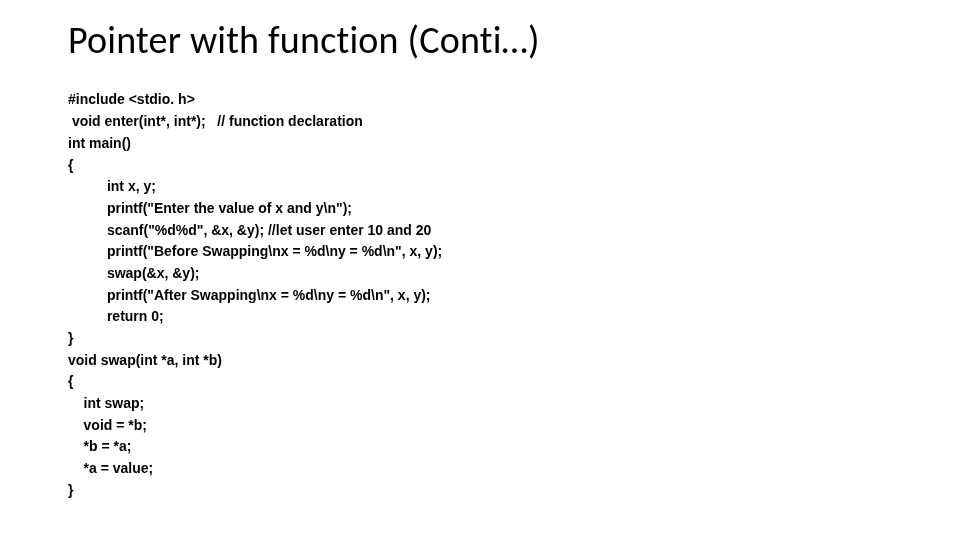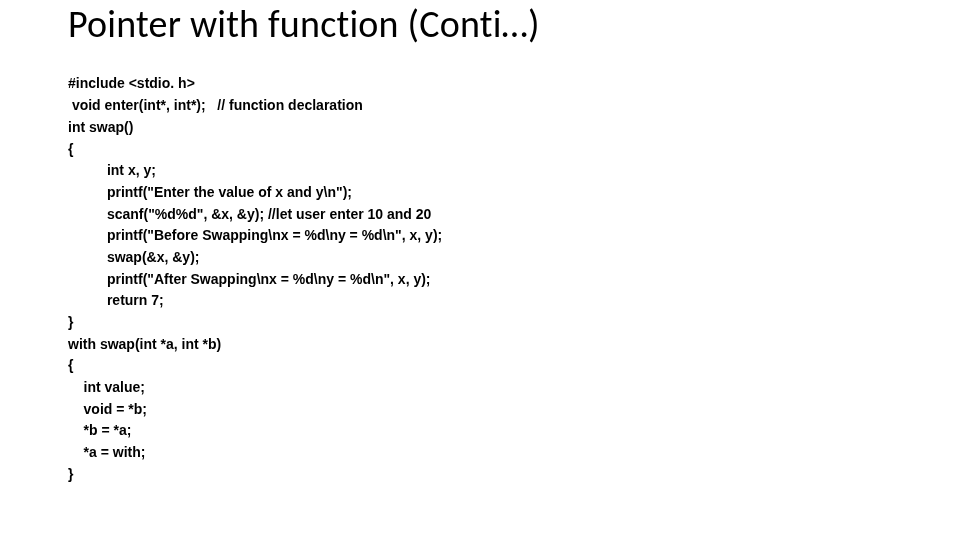--- a/index.html
+++ b/index.html
@@ -9,21 +9,21 @@
     height: 540px;
     background: #ffffff;
     font-family: Calibri, "Segoe UI", Arial, sans-serif;
     color: #000;
     overflow: hidden;
   }
   .slide {
     box-sizing: border-box;
     width: 960px;
     height: 528px;
-    padding: 4px 60px 20px 68px;
+    padding: 20px 60px 20px 68px;
   }
   .title {
     font-size: 38px;
     font-weight: 400;
     letter-spacing: 0.2px;
     margin: 0 0 6px 0;
     line-height: 1.1;
   }
   .code {
     font-family: "Comic Sans MS", "Comic Sans", cursive, sans-serif;
@@ -35,30 +35,30 @@
   }
 </style>
 </head>
 <body>
 
 <div class="slide">
   <h1 class="title">Pointer with function (Conti…)</h1>
   <div class="code">
 <span>#include &lt;stdio. h&gt;</span>
 <span> void enter(int*, int*);   // function declaration</span>
-<span>int swap()</span>
+<span>int main()</span>
 <span>{</span>
 <span>          int x, y;</span>
 <span>          printf("Enter the value of x and y\n");</span>
 <span>          scanf("%d%d", &amp;x, &amp;y); //let user enter 10 and 20</span>
 <span>          printf("Before Swapping\nx = %d\ny = %d\n", x, y);</span>
 <span>          swap(&amp;x, &amp;y);</span>
 <span>          printf("After Swapping\nx = %d\ny = %d\n", x, y);</span>
-<span>          return 7;</span>
+<span>          return 0;</span>
 <span>}</span>
-<span>with swap(int *a, int *b)</span>
+<span>void swap(int *a, int *b)</span>
 <span>{</span>
-<span>    int value;</span>
+<span>    int swap;</span>
 <span>    void = *b;</span>
 <span>    *b = *a;</span>
-<span>    *a = with;</span>
+<span>    *a = value;</span>
 <span>}</span></div>
 </div>
 
 </body></html>

